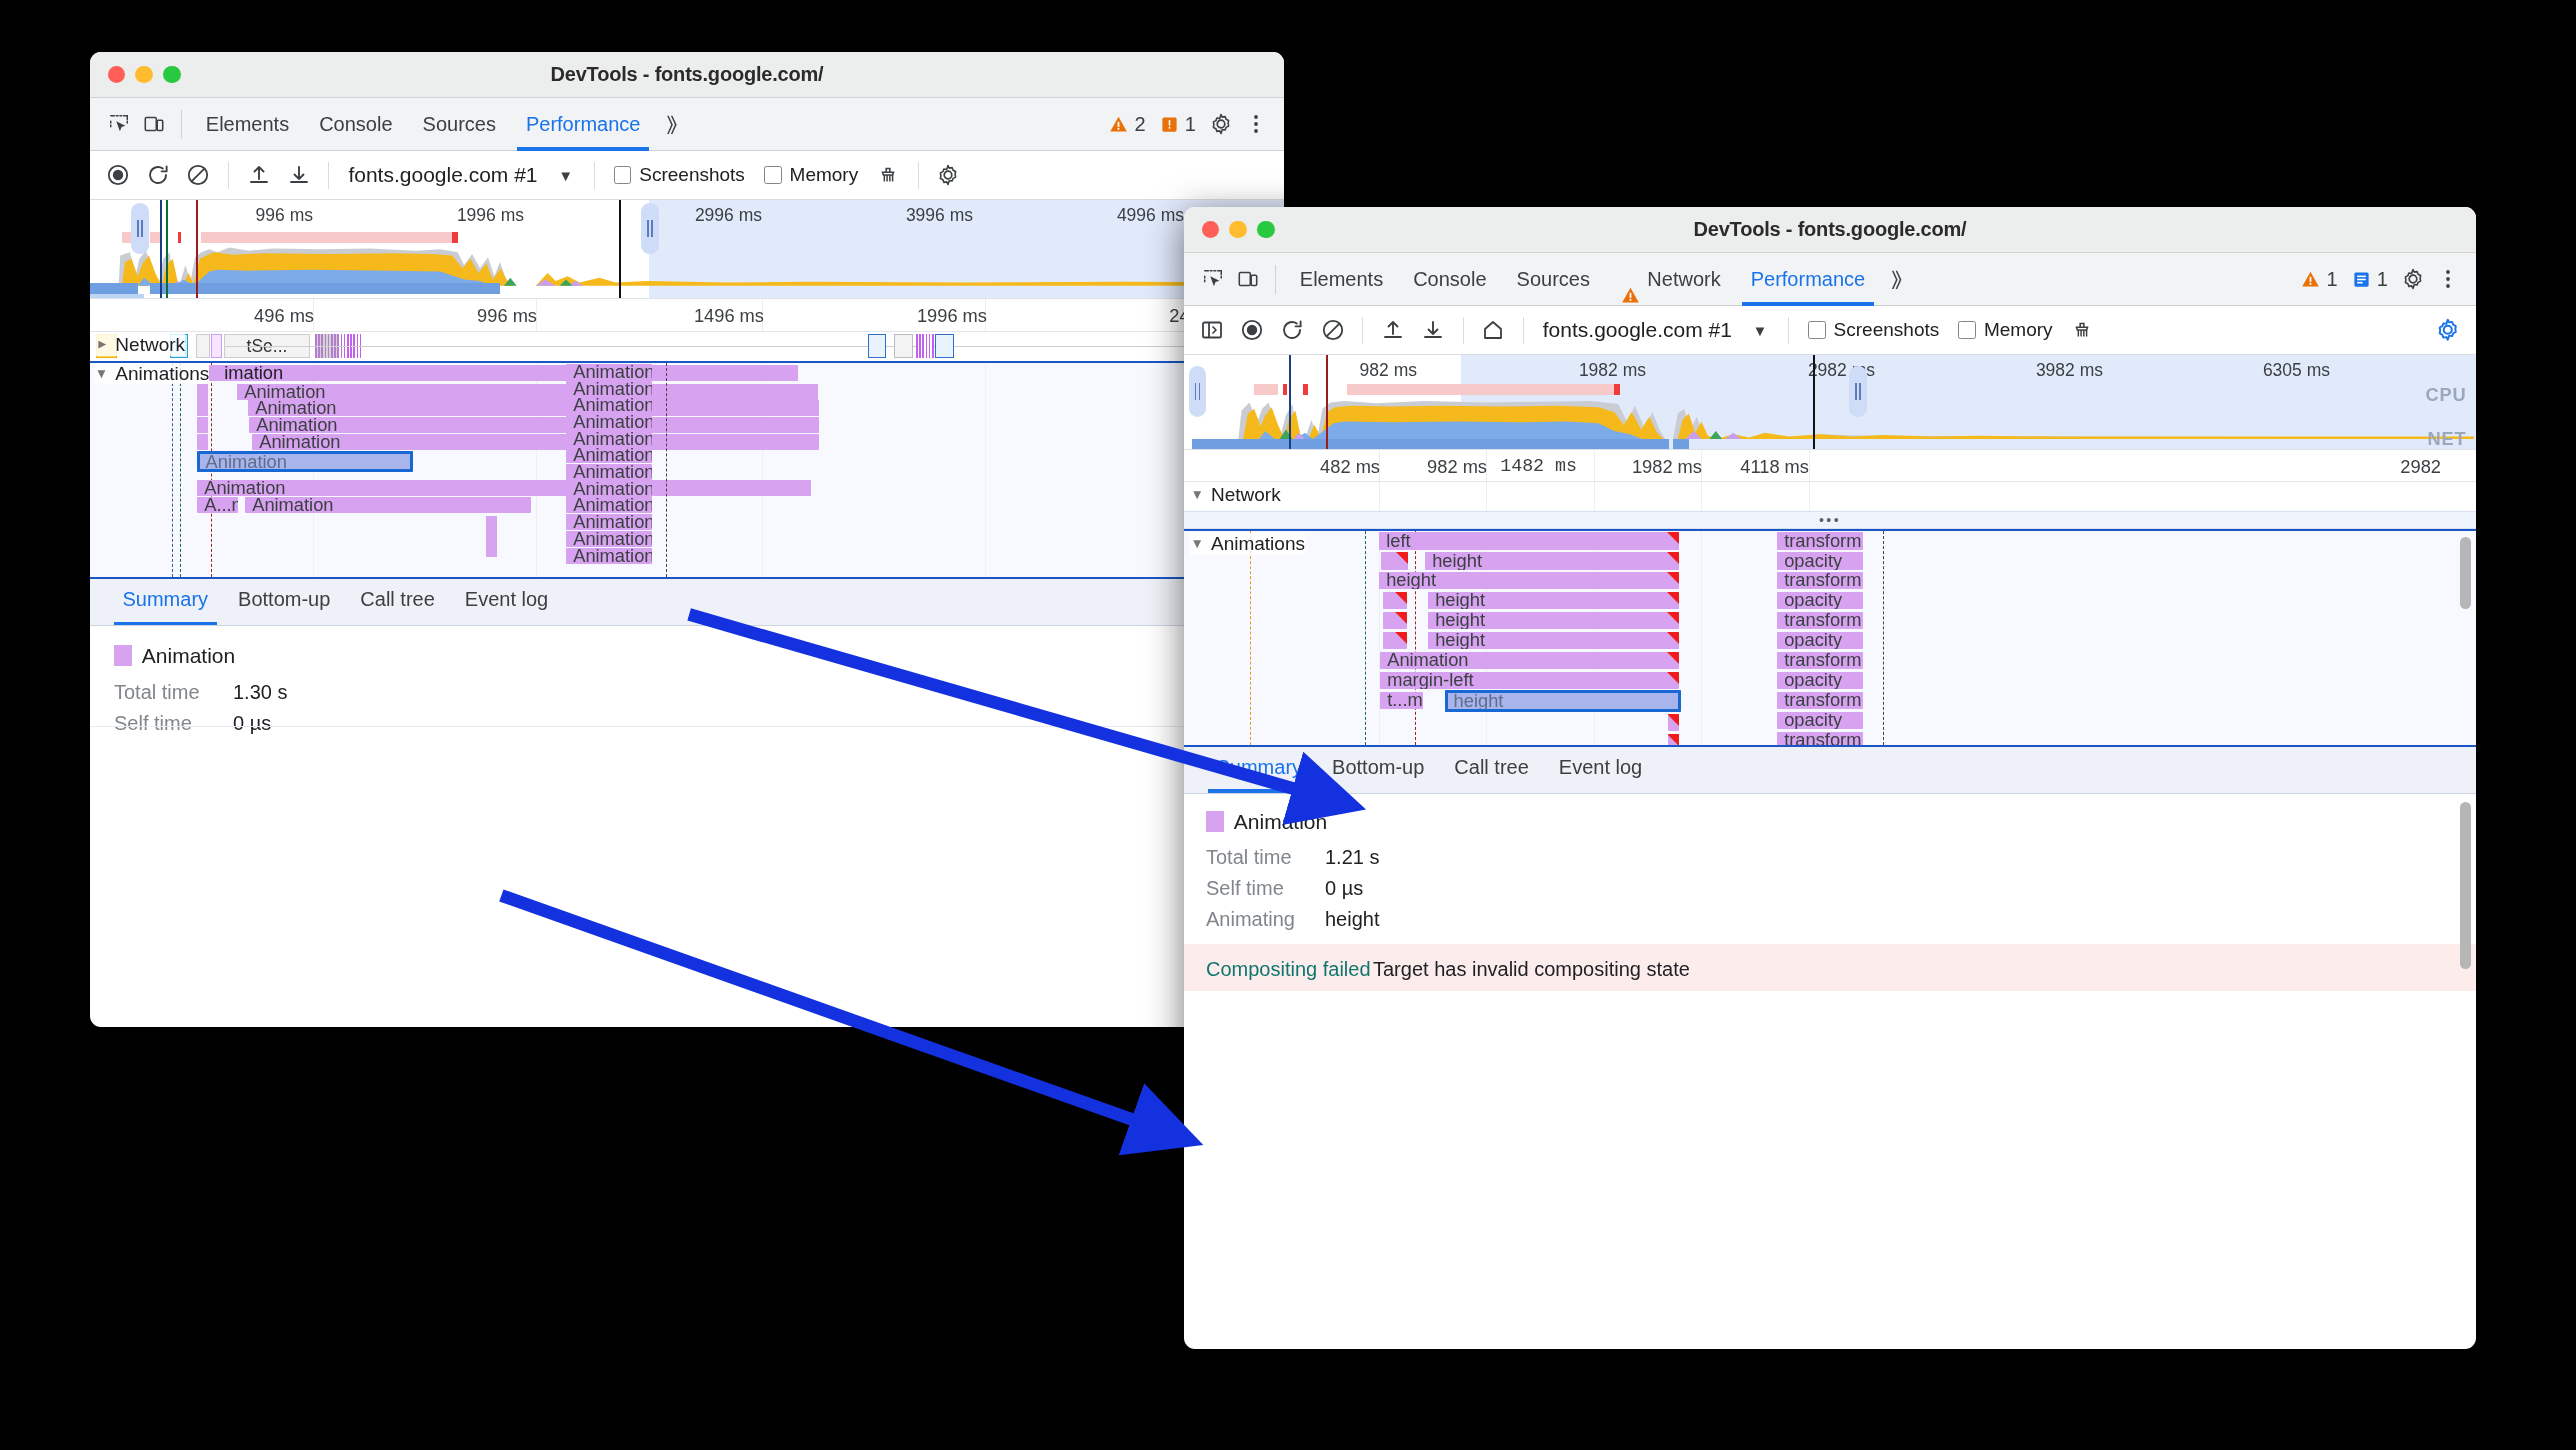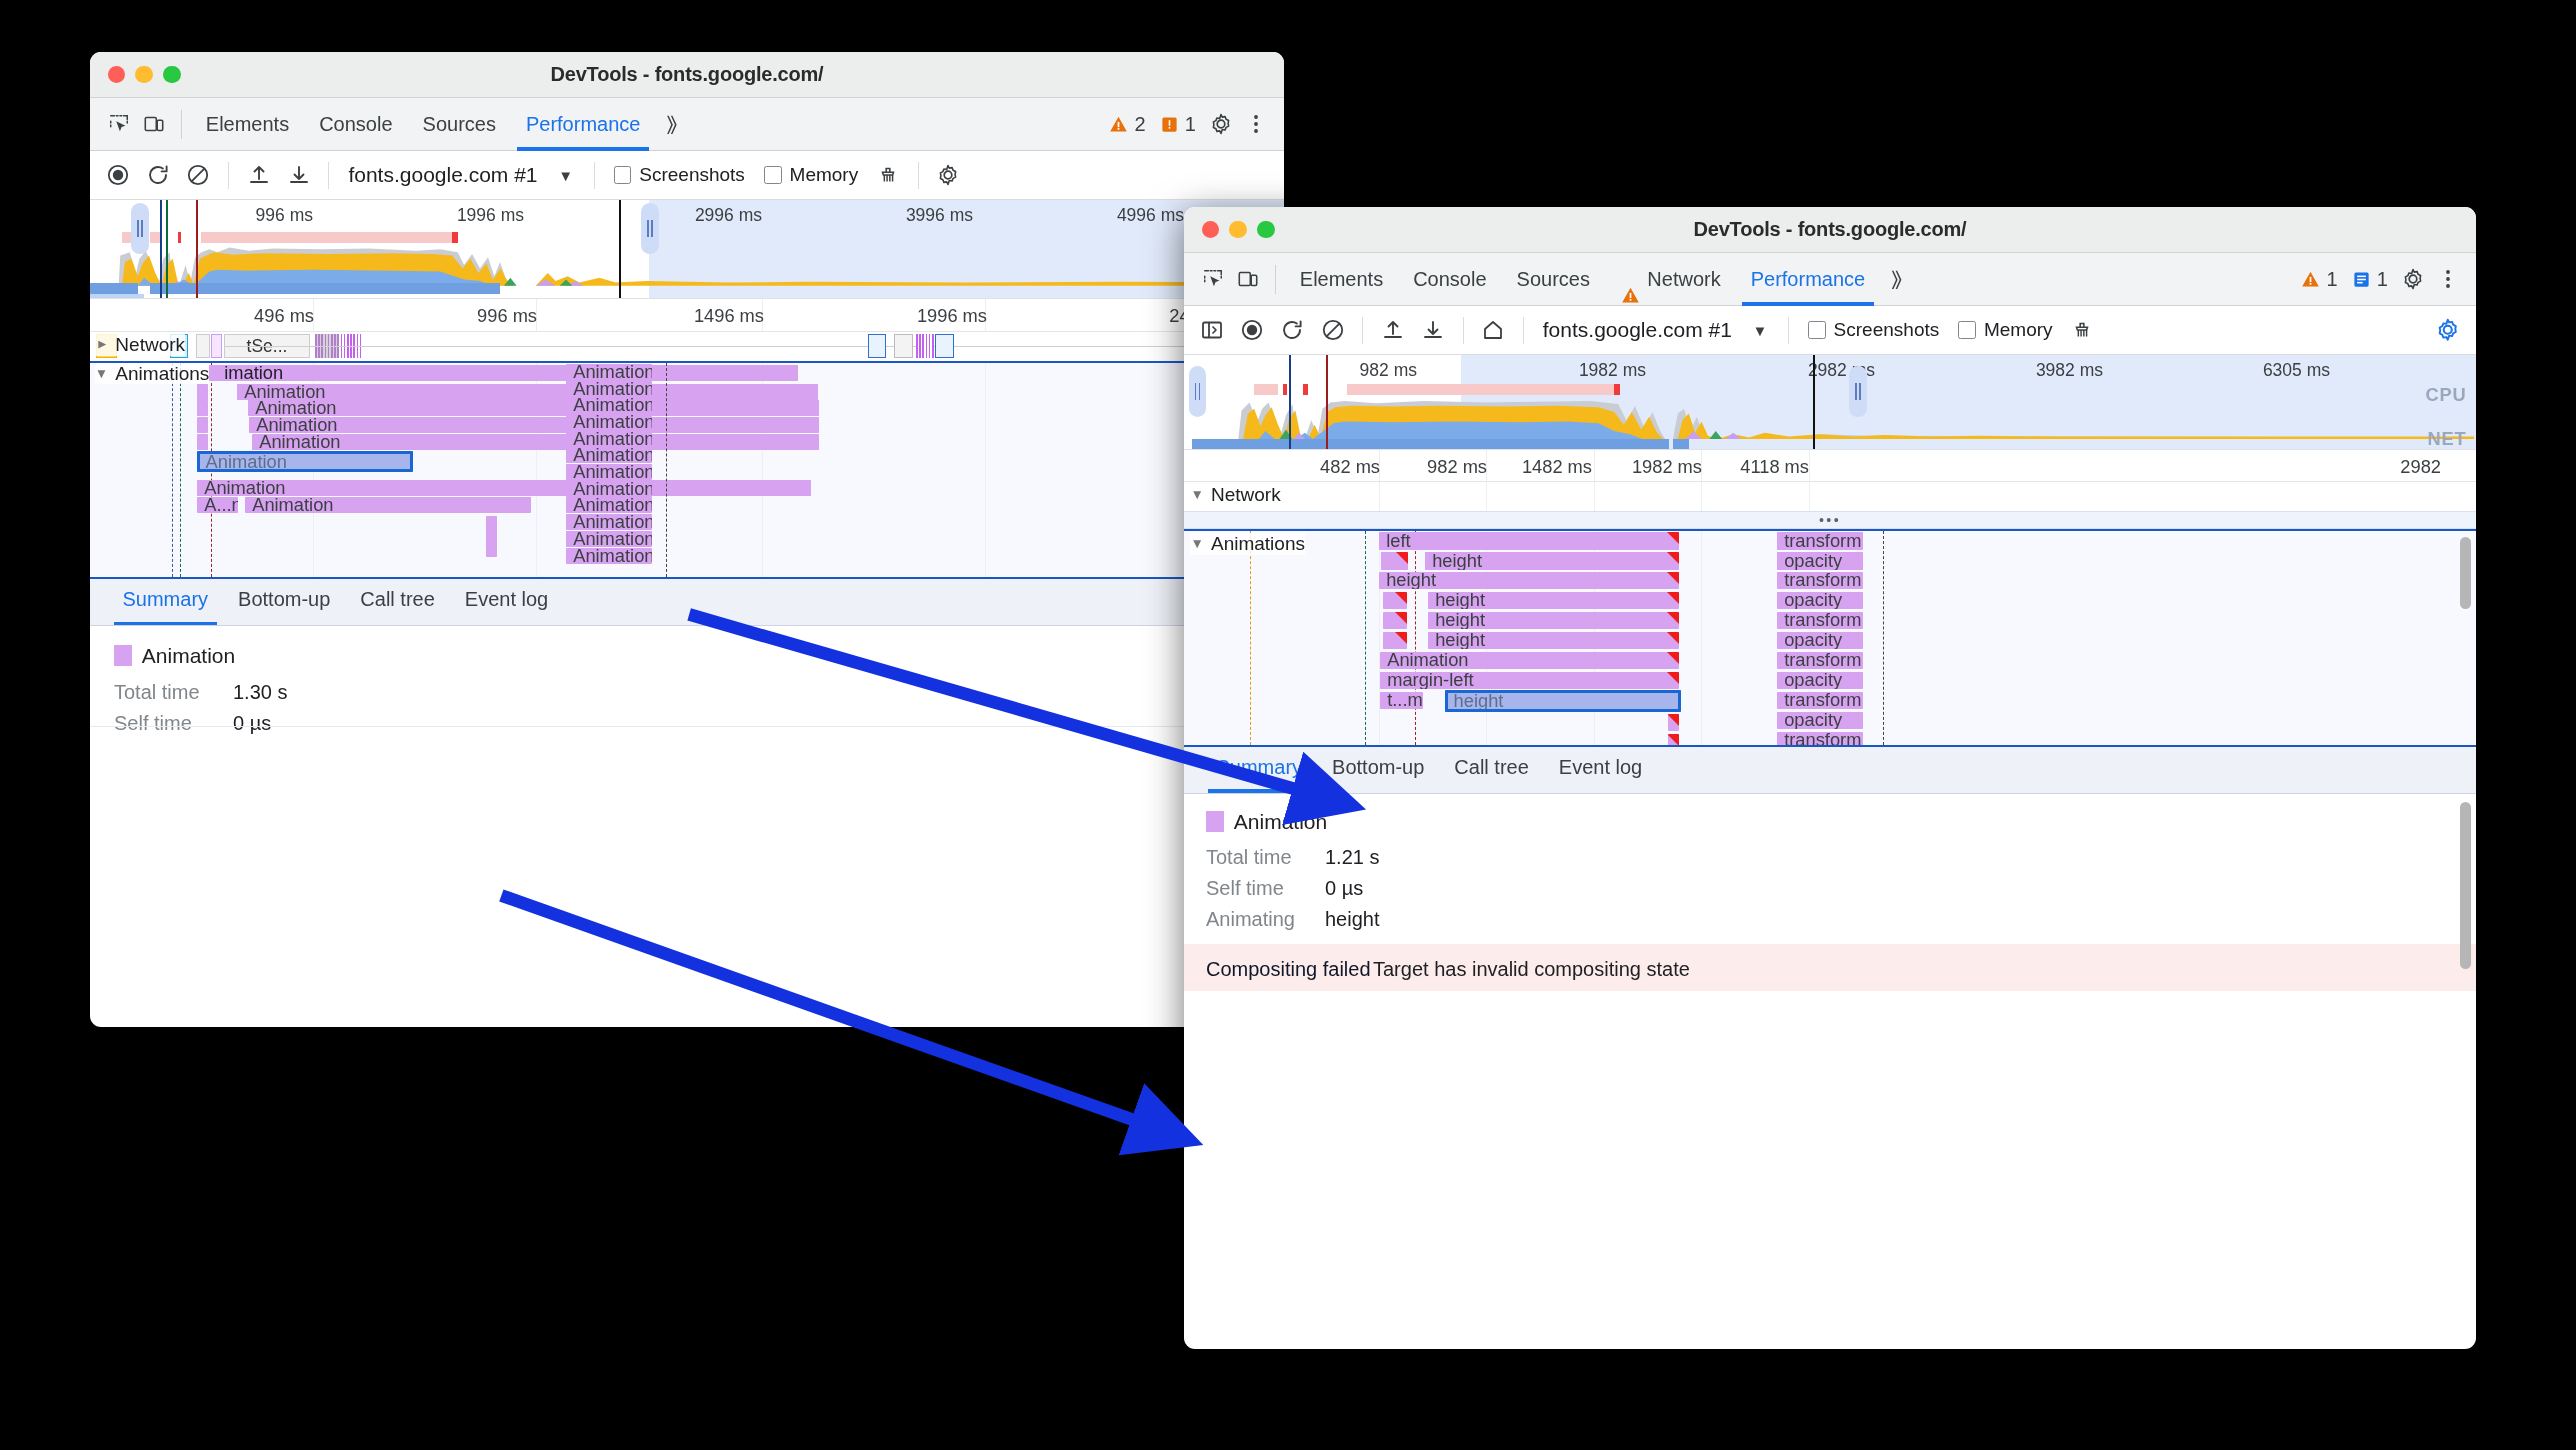--- a/index.html
+++ b/index.html
@@ -137,21 +137,21 @@
     content: ""; position: absolute; left: 6.4px; right: 6.4px; bottom: 0; height: 3.2px; background: #1a73e8;
   }
   .summary { background: #fff; position: relative; overflow: hidden; }
   .srow { display: flex; align-items: baseline; font-size: 20px; padding: 4px 0; }
   .skey { color: #80868b; width: 119px; flex: none; }
   .sval { color: #202124; }
   .swatch { width: 17.5px; height: 21px; background: #d7a2f0; display: inline-block; margin-right: 10.3px; vertical-align: -3.2px; }
   .stitle { font-size: 21px; color: #202124; display: flex; align-items: center; }
   .failblock { background: #fdecec; padding: 8px 0; }
   .failrow { display: flex; font-size: 20px; padding: 5.6px 0; }
-  .failkey { color: #0f172a; width: 167px; flex: none; }
+  .failkey { color: #0f766e; width: 167px; flex: none; }
   .failval { color: #202124; }
 
   
   .vscroll { position: absolute; width: 11px; border-radius: 5.6px; background: #b6b6b6; }
 
   
   .arrows { position: absolute; left:0; top:0; width: 2576px; height: 1451px; pointer-events: none; }
 </style>
 </head>
 <body>
@@ -686,21 +686,21 @@
     </div>
 
     <div class="ruler" style="height:32px;">
       <div class="rline" style="left:195px;"></div>
       <div class="rline" style="left:302px;"></div>
       <div class="rline" style="left:410px;"></div>
       <div class="rline" style="left:517px;"></div>
       <div class="rline" style="left:625px;"></div>
       <div class="rtick" style="left:196px;">482 ms</div>
       <div class="rtick" style="left:303px;">982 ms</div>
-      <div class="rtick" style="left:408px;">1482 ms</div>
+      <div class="rtick" style="left:393px;font-family:Liberation Mono, monospace;">1482 ms</div>
       <div class="rtick" style="left:518px;">1982 ms</div>
       <div class="rtick" style="left:625px;">4118 ms</div>
       <div class="rtick" style="left:1257px;">2982 m</div>
     </div>
 
     <div class="track" style="height:29px;">
       <div class="grid" style="left:195px;"></div>
       <div class="grid" style="left:302px;"></div>
       <div class="grid" style="left:410px;"></div>
       <div class="grid" style="left:517px;"></div>

